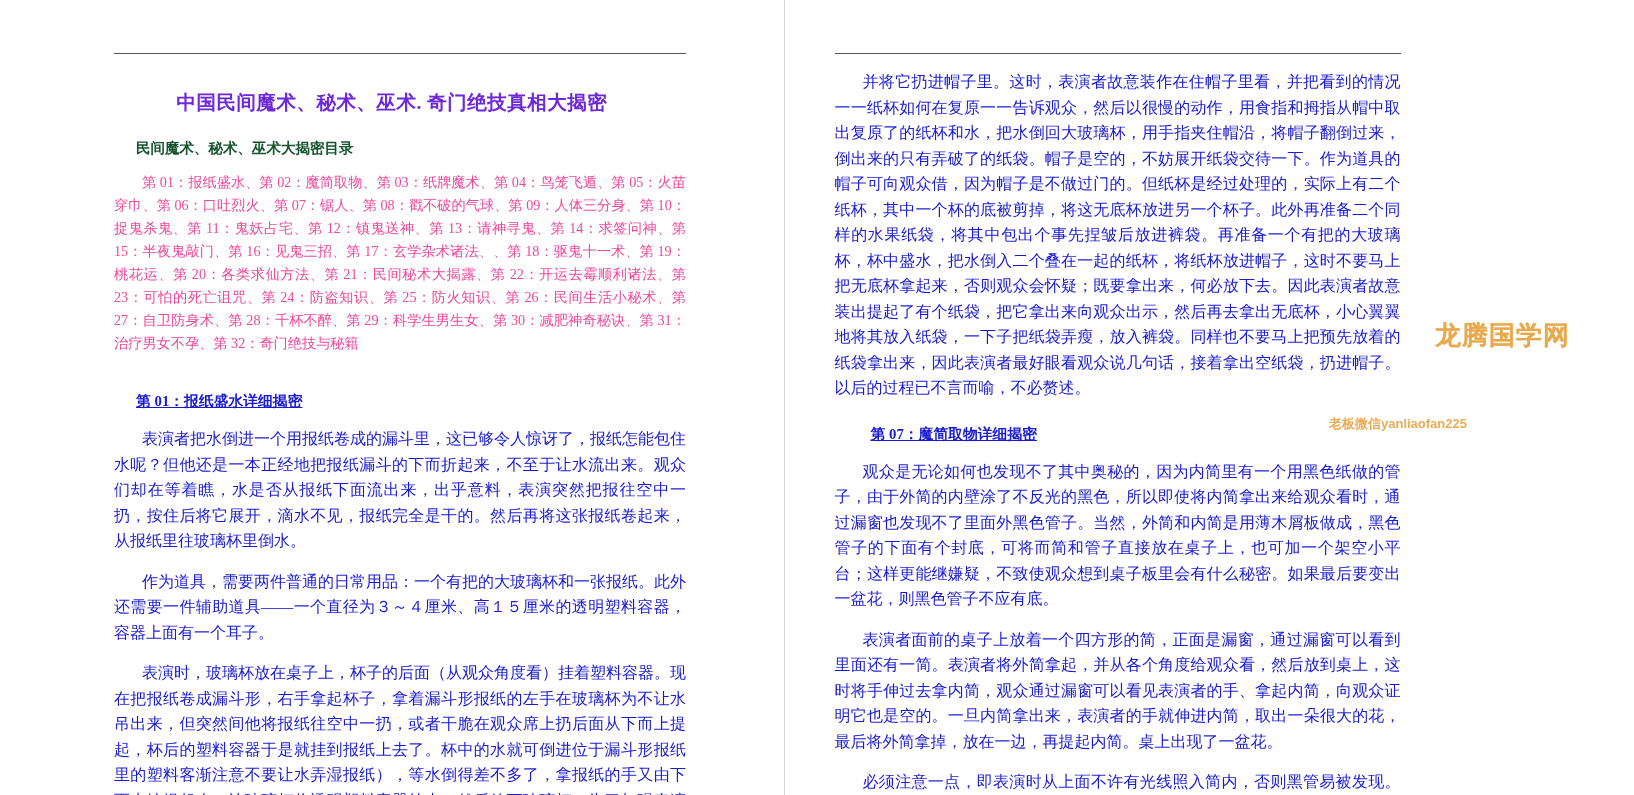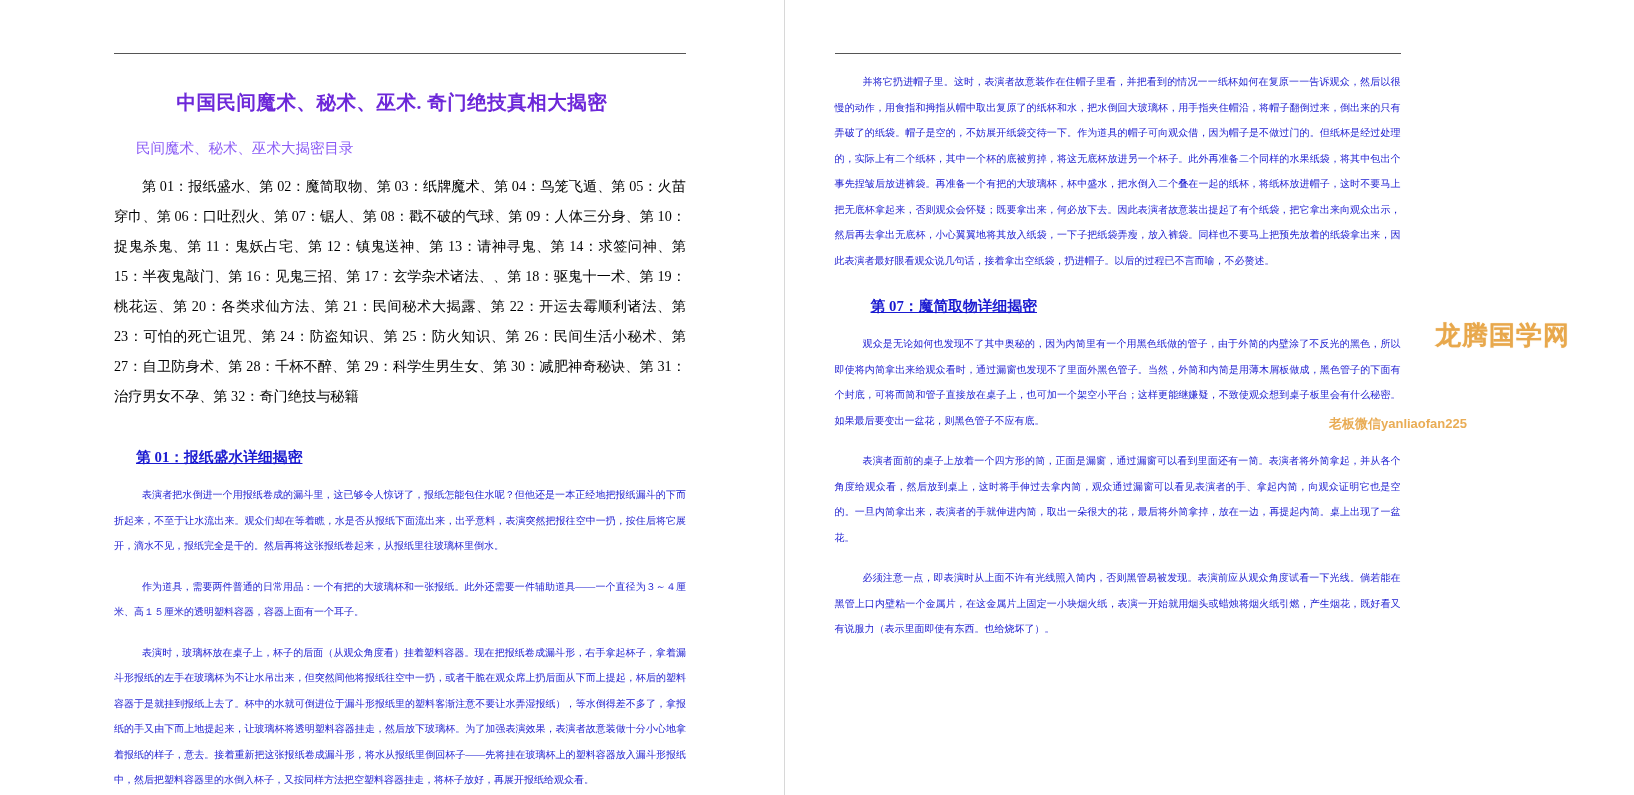--- a/index.html
+++ b/index.html
@@ -56,49 +56,49 @@
   .doc-title {
     color: #6d28d9;
     font-weight: bold;
     font-size: 19.5px;
     letter-spacing: 0.5px;
     text-align: center;
     margin-top: 35px;
     font-family: "Liberation Serif", "DejaVu Serif", serif;
   }
   .toc-heading {
-    color: #8b5cf6;
-    font-weight: normal;
+    color: #14532d;
+    font-weight: bold;
     font-size: 14.5px;
     margin-top: 23px;
     margin-left: 36px;
   }
   .toc-body {
-    color: #000000;
+    color: #ec4899;
     font-size: 14.2px;
-    line-height: 30px;
+    line-height: 23px;
     margin-top: 13px;
     margin-left: 14px;
     width: 572px;
     text-align: justify;
     text-justify: inter-ideograph;
     text-indent: 28px;
   }
   .section-heading {
     color: #1a1ad0;
     font-weight: bold;
     font-size: 14.8px;
     text-decoration: underline;
     margin-left: 36px;
   }
   .sec-h-left { margin-top: 37px; }
   .sec-h-right { margin-top: 24px; }
   p.body {
     color: #1a1ad0;
-    font-size: 10px;
+    font-size: 16px;
     line-height: 25.5px;
     text-align: justify;
     text-justify: inter-ideograph;
     text-indent: 28px;
     margin: 4px;
   }
   .page-left p.body {
     width: 572px;
     margin-left: 14px;
     margin-top: 15px;

